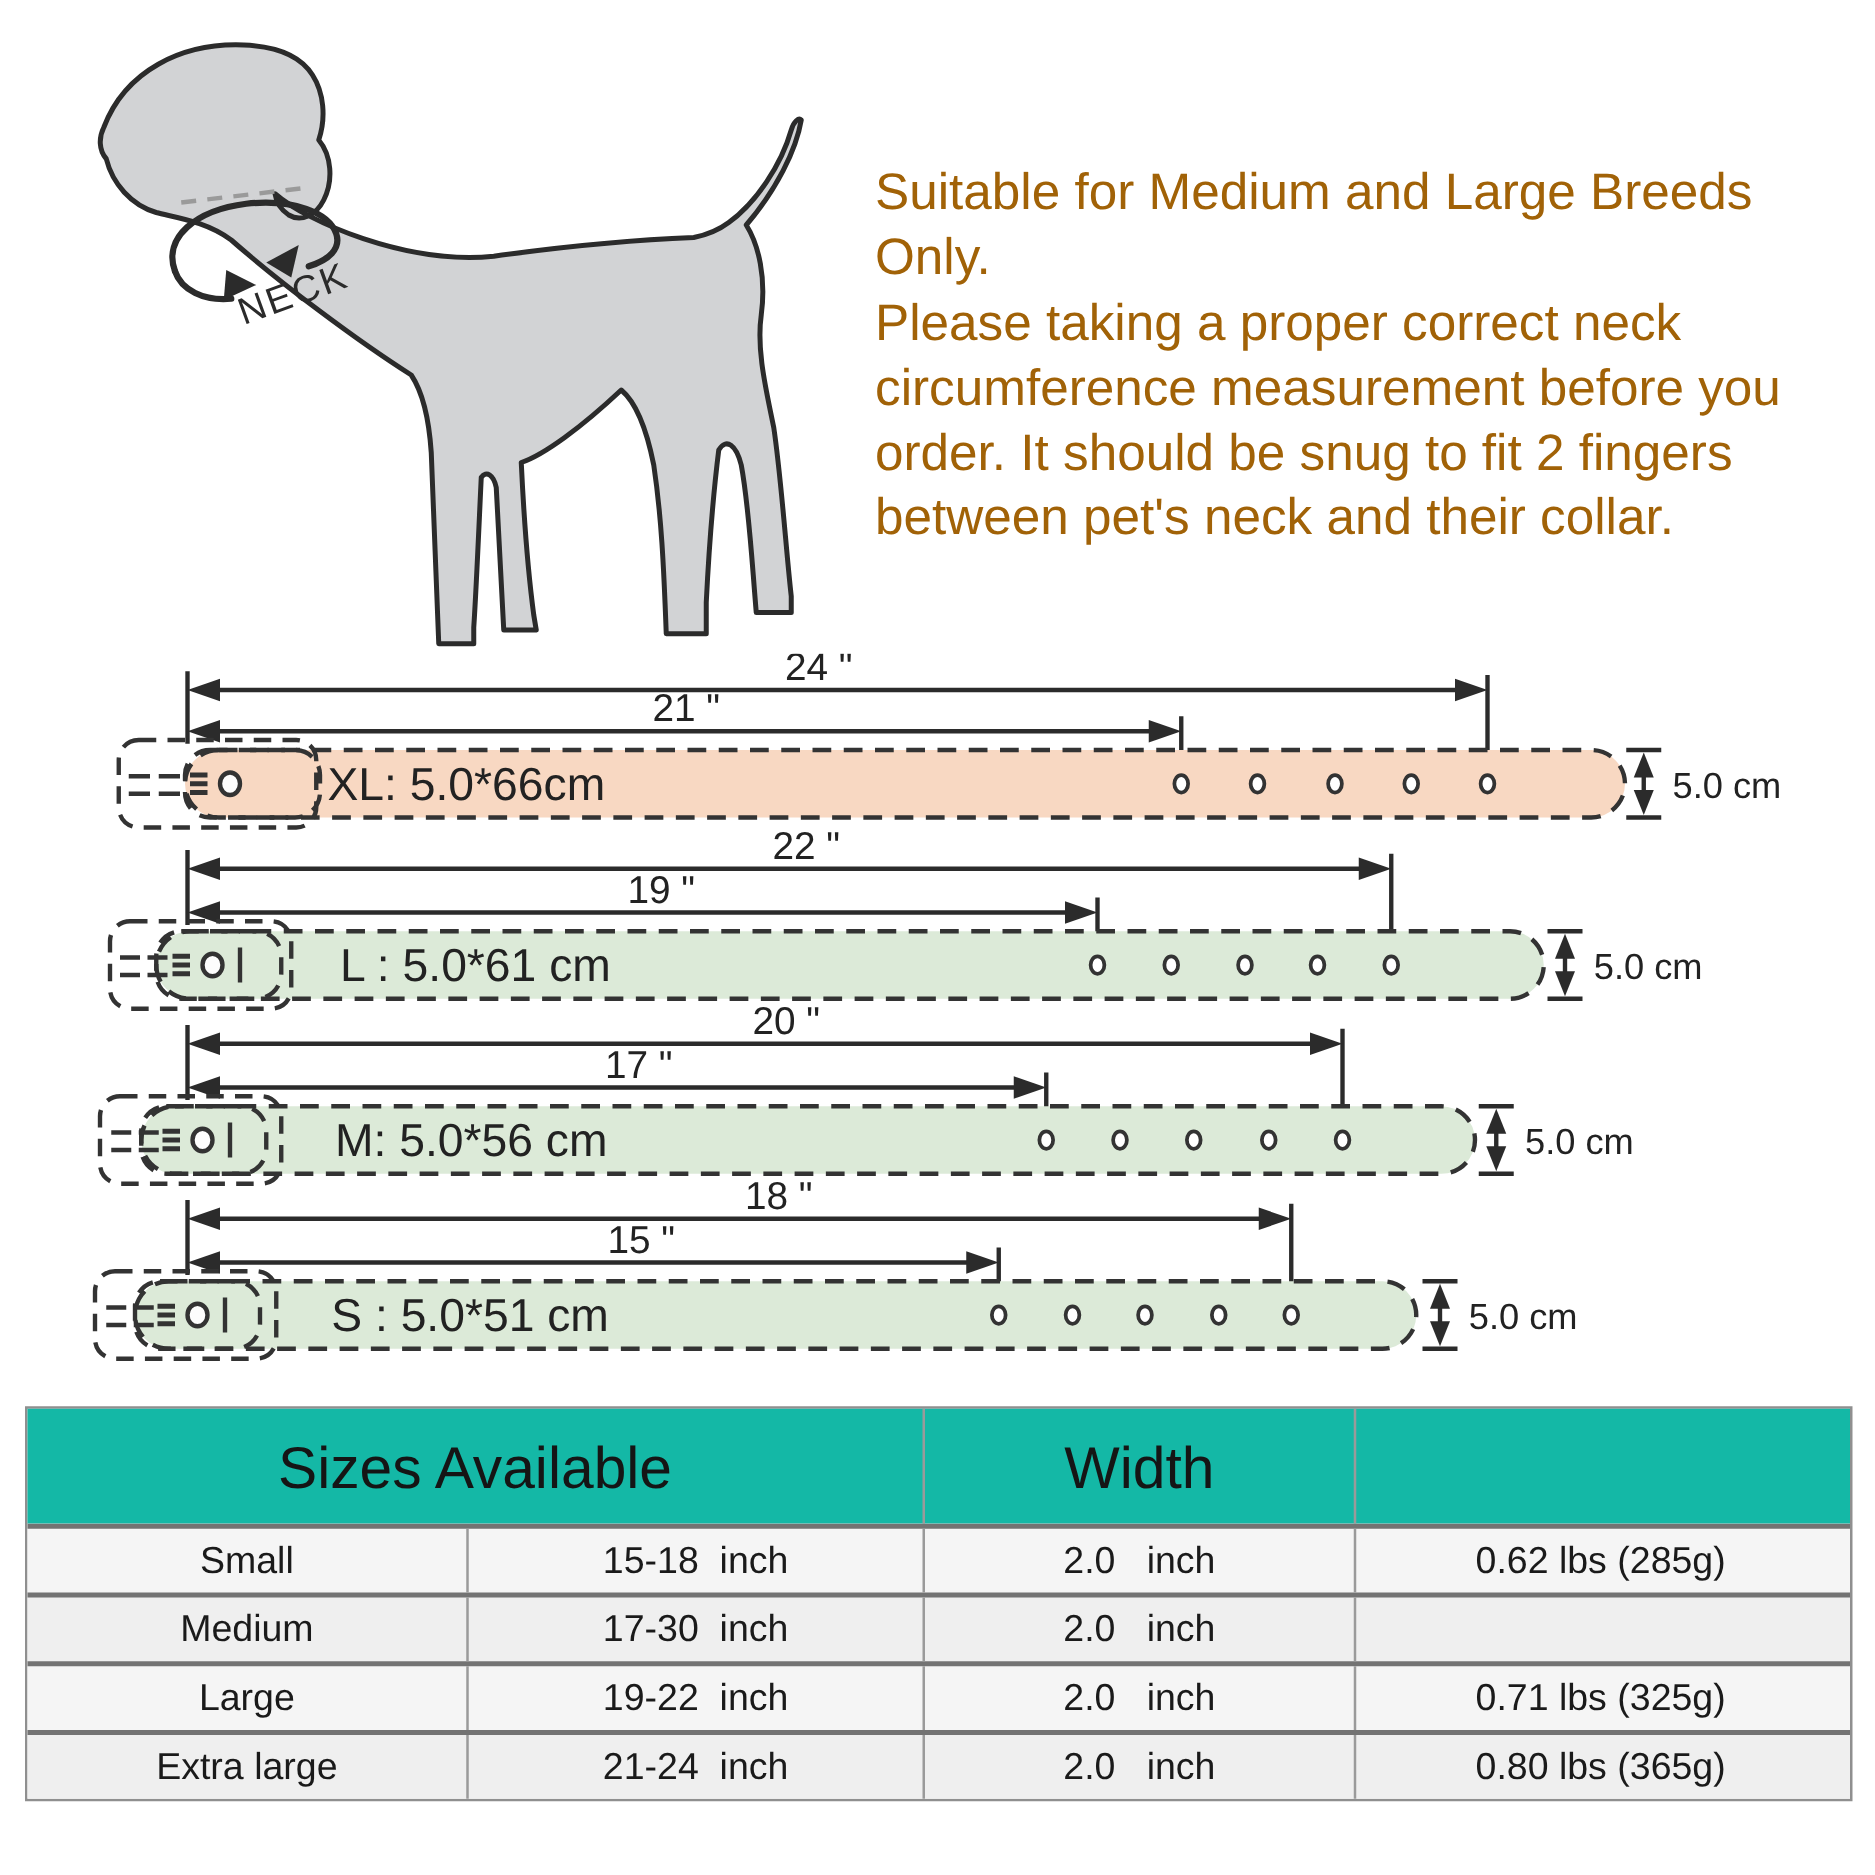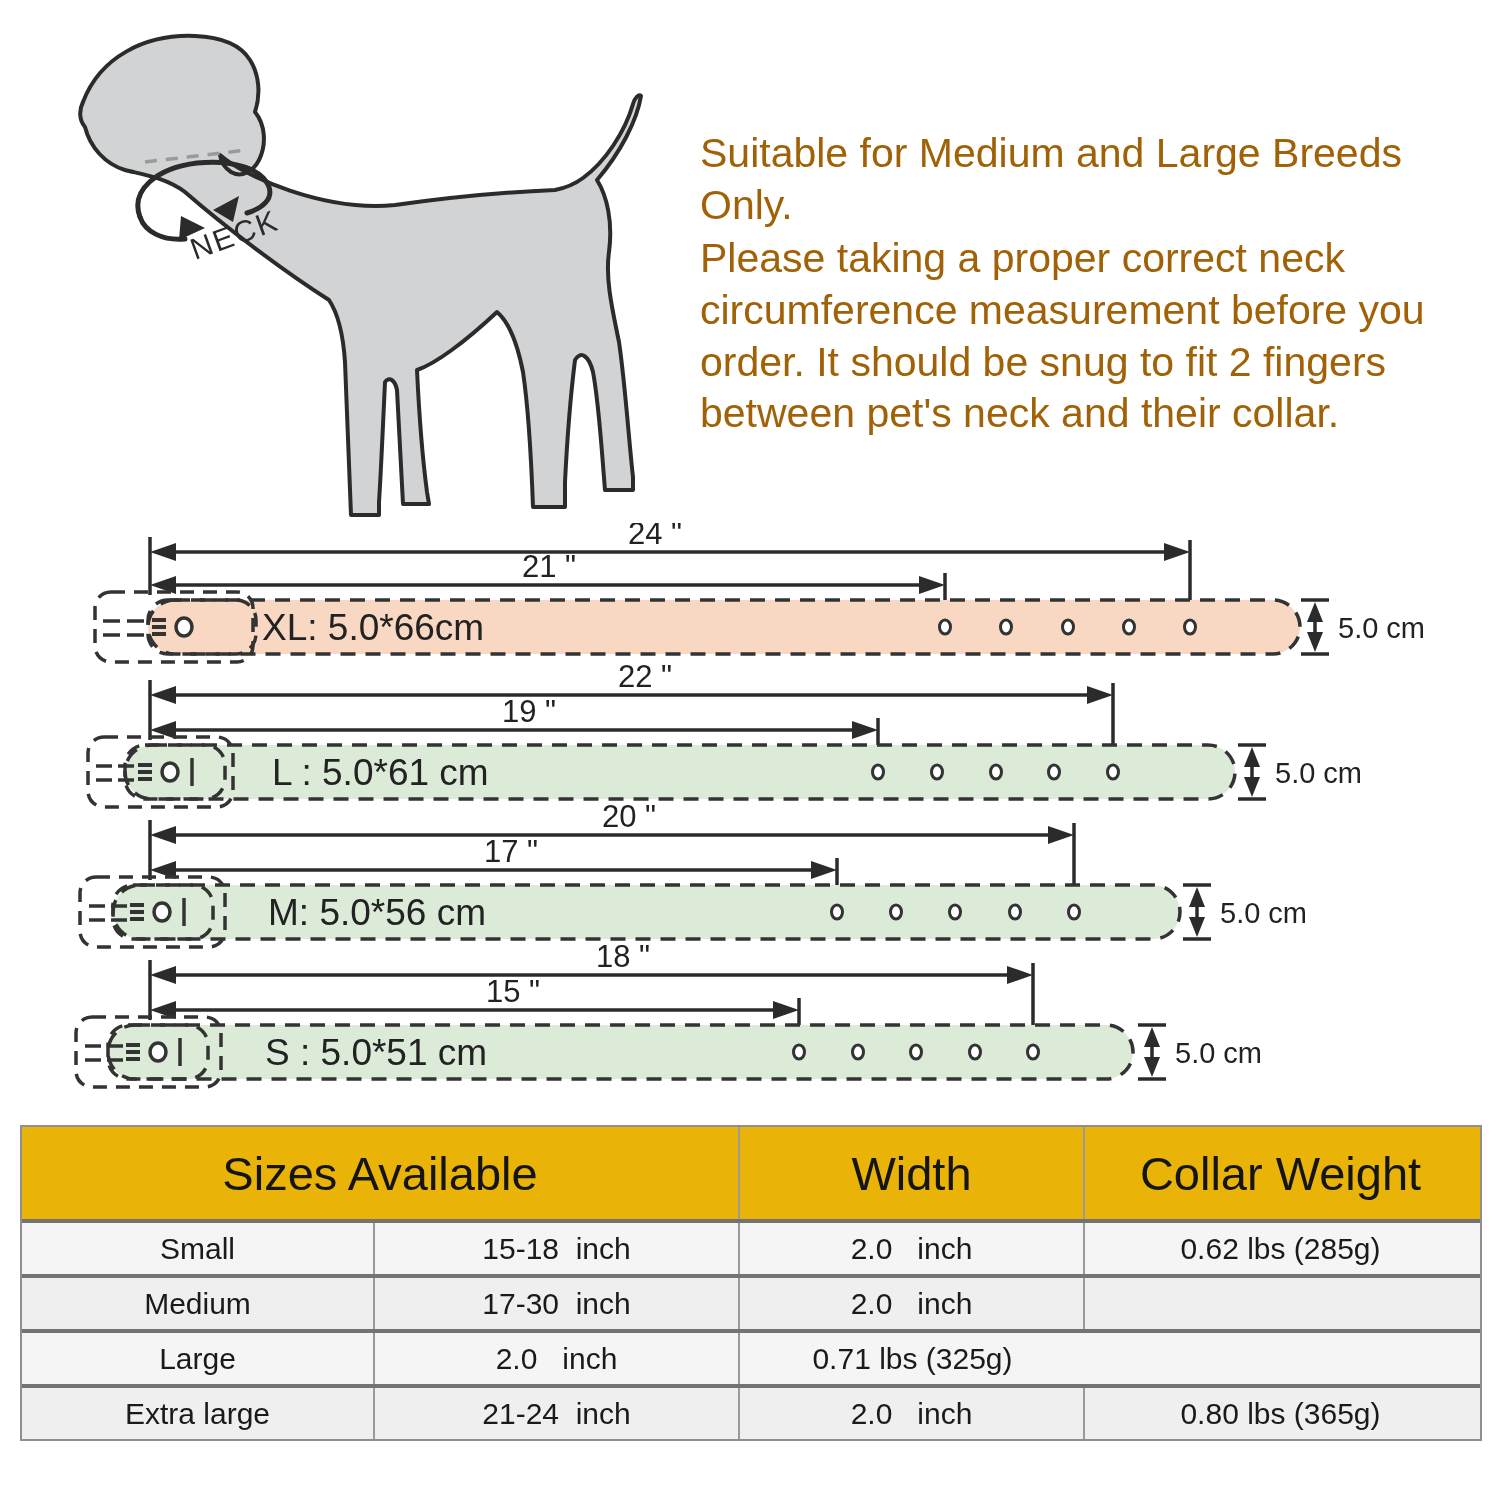--- a/index.html
+++ b/index.html
@@ -14,21 +14,21 @@
 
   
   .collar-svg{left:0;width:1500px;height:150px;}
   .collar-svg text{font-family:"Liberation Sans",sans-serif;fill:#222;}
   .inch-label{font-size:31px;}
   .strap-label{font-size:37px;}
   .wcm-label{font-size:29px;}
 
   
   #size-table{left:20px;top:1125px;width:1458px;border:2px solid #8f8f8f;font-size:30px;}
-  .t-head{display:grid;grid-template-columns:718px 345px 391px;height:92px;background:#eab308;}
+  .t-head{display:grid;grid-template-columns:718px 345px 391px;height:92px;background:#14b8a6;}
   .t-head .cell{display:flex;align-items:center;justify-content:center;font-size:47px;color:#151515;}
   .t-row{display:grid;grid-template-columns:353px 365px 345px 391px;height:51px;border-top:4px solid #737373;}
   .t-row .cell{display:flex;align-items:center;justify-content:center;white-space:pre;color:#1a1a1a;}
   .t-row:nth-child(even){background:#f5f5f5;}
   .t-row:nth-child(odd){background:#efefef;}
   .br{border-right:2px solid #9a9a9a;}
 </style>
 </head>
 <body>
 
@@ -272,35 +272,35 @@
     </g>
     <polygon points="1152,84 1144,104 1160,104" fill="#2b2b2b"></polygon>
     <polygon points="1152,134 1144,114 1160,114" fill="#2b2b2b"></polygon>
     <text class="wcm-label" x="1175" y="120">5.0 cm</text>
   </svg>
 
   <div id="size-table" class="abs">
     <div class="t-head">
       <div class="cell br">Sizes Available</div>
       <div class="cell br">Width</div>
-      <div class="cell">Collar Weight</div>
     </div>
     <div class="t-row">
       <div class="cell br">Small</div>
       <div class="cell br">15-18  inch</div>
       <div class="cell br">2.0   inch</div>
       <div class="cell">0.62 lbs (285g)</div>
     </div>
     <div class="t-row">
       <div class="cell br">Medium</div>
       <div class="cell br">17-30  inch</div>
       <div class="cell br">2.0   inch</div>
     </div>
     <div class="t-row">
       <div class="cell br">Large</div>
+      <div class="cell br">19-22  inch</div>
       <div class="cell br">2.0   inch</div>
       <div class="cell">0.71 lbs (325g)</div>
     </div>
     <div class="t-row">
       <div class="cell br">Extra large</div>
       <div class="cell br">21-24  inch</div>
       <div class="cell br">2.0   inch</div>
       <div class="cell">0.80 lbs (365g)</div>
     </div>
   </div>

